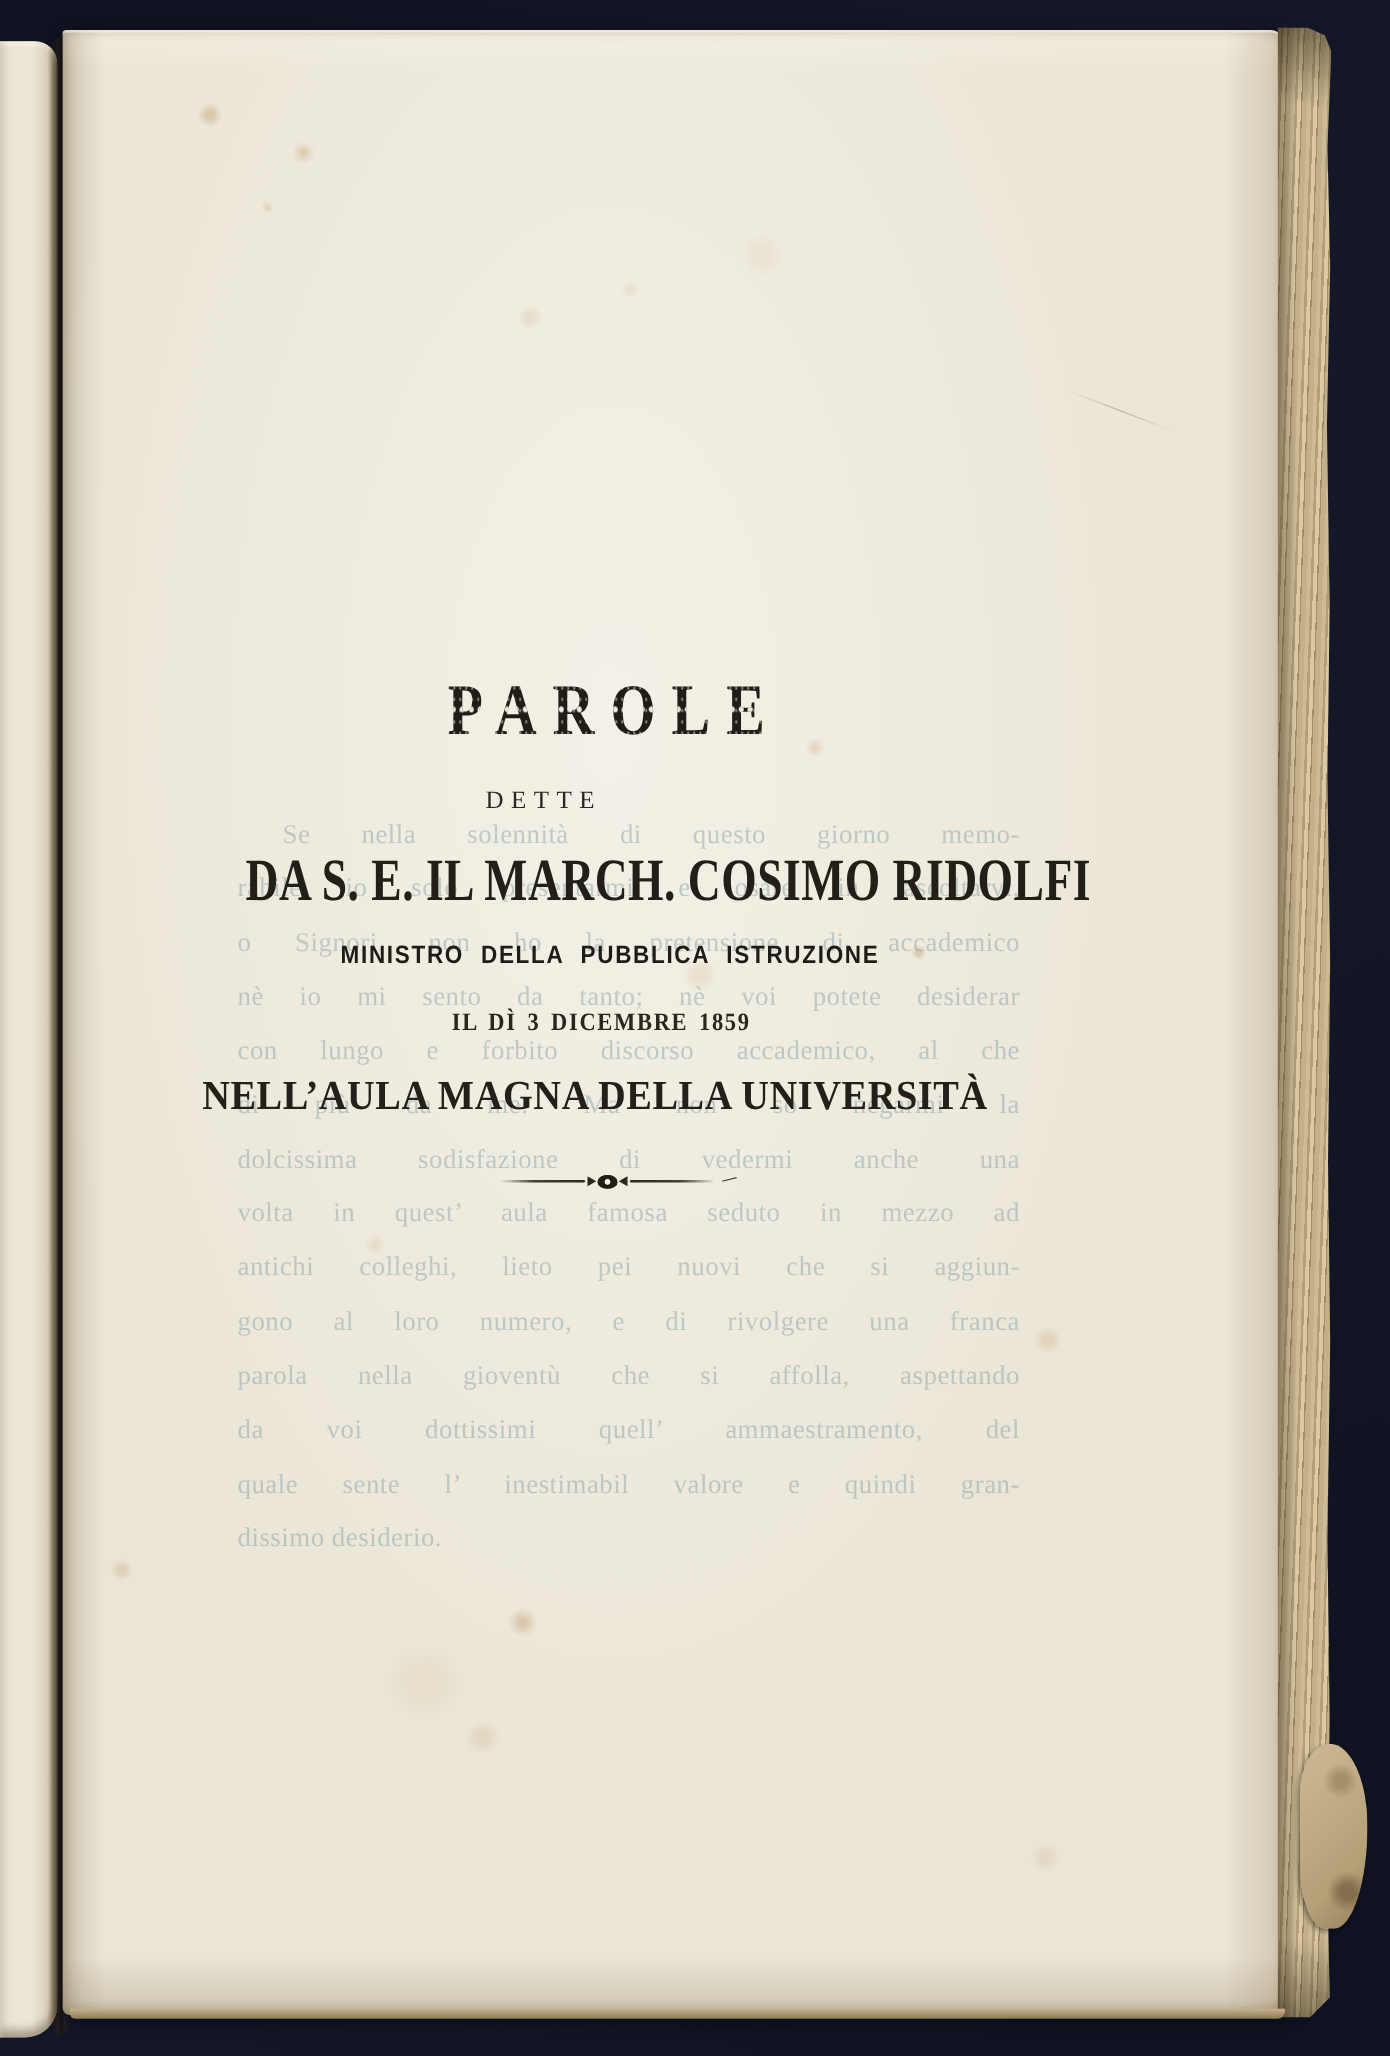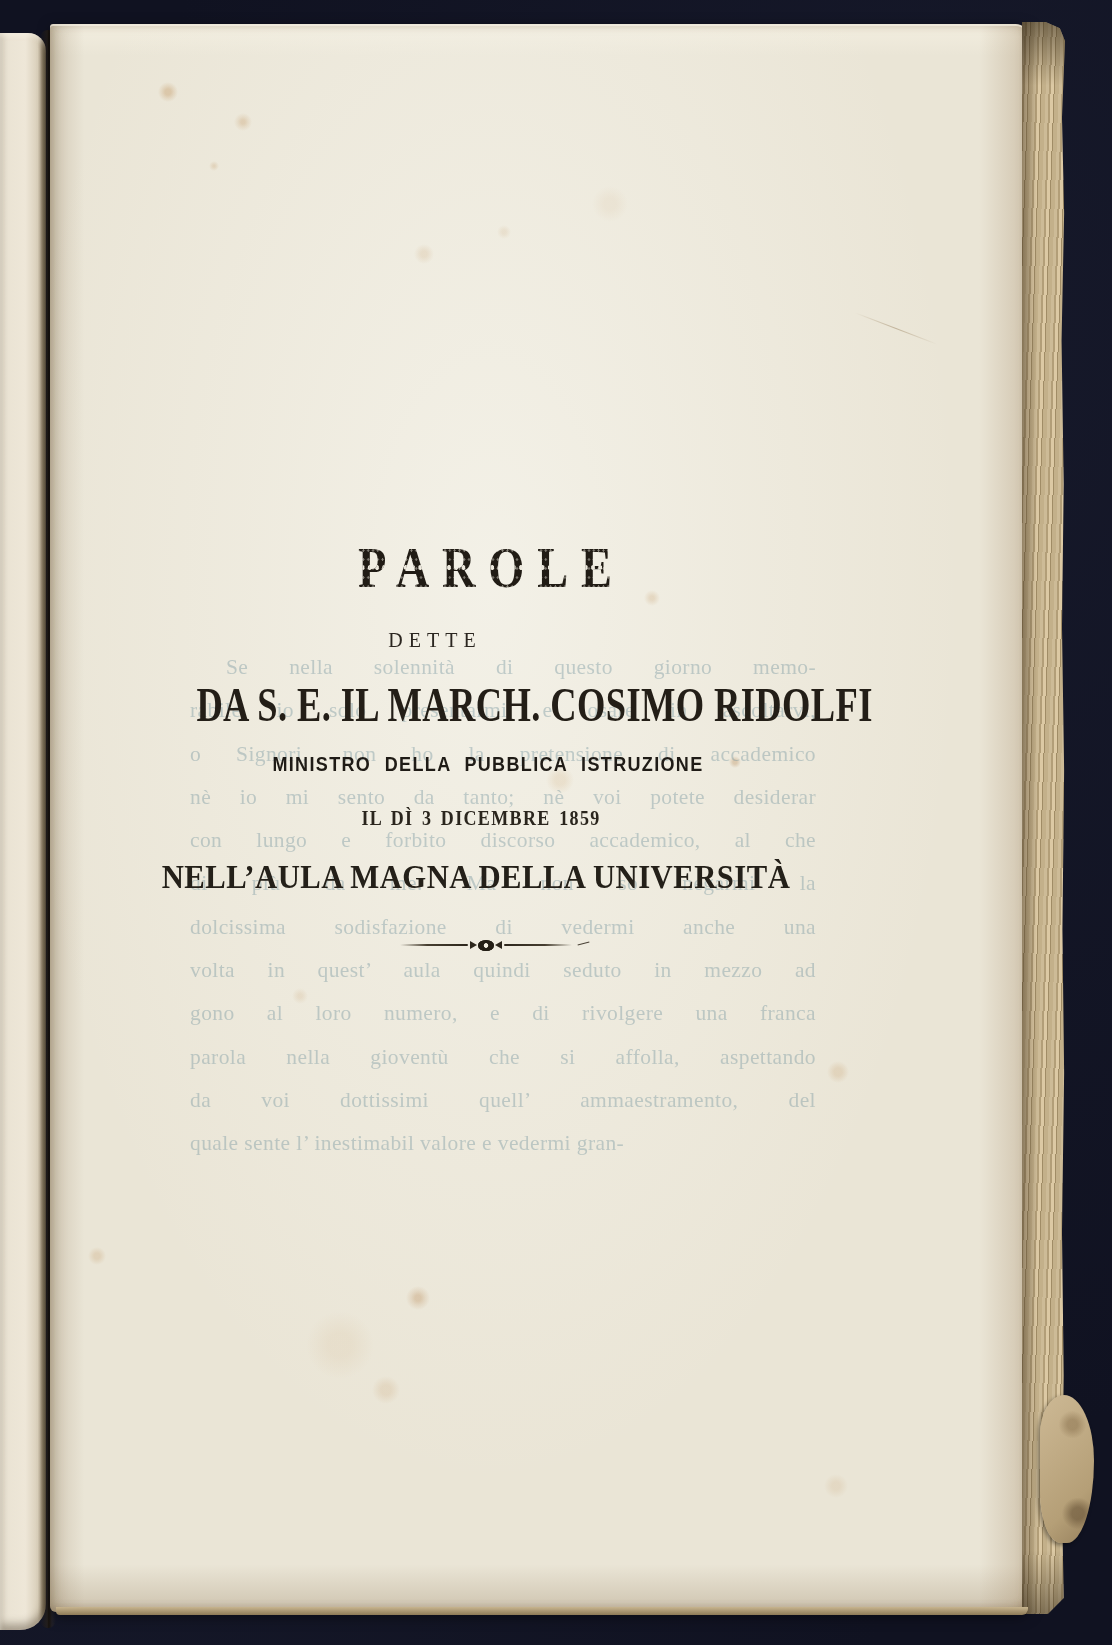--- a/index.html
+++ b/index.html
@@ -174,25 +174,27 @@
   <div class="scratch"></div>
 
   <div class="ghost">
     <div class="ghost-line">Se nella solennità di questo giorno memo-</div>
     <div class="ghost-line">rabile io solo presentarmi e osare in ascoltarvi,</div>
     <div class="ghost-line">o Signori, non ho la pretensione di accademico</div>
     <div class="ghost-line">nè io mi sento da tanto; nè voi potete desiderar</div>
     <div class="ghost-line">con lungo e forbito discorso accademico, al che</div>
     <div class="ghost-line">di più da me. Ma non so negarmi la</div>
     <div class="ghost-line">dolcissima sodisfazione di vedermi anche una</div>
-    <div class="ghost-line">volta in quest’ aula quindi seduto in mezzo ad</div>
+    <div class="ghost-line">volta in quest’ aula famosa seduto in mezzo ad</div>
+    <div class="ghost-line">antichi colleghi, lieto pei nuovi che si aggiun-</div>
     <div class="ghost-line">gono al loro numero, e di rivolgere una franca</div>
     <div class="ghost-line">parola nella gioventù che si affolla, aspettando</div>
     <div class="ghost-line">da voi dottissimi quell’ ammaestramento, del</div>
-    <div class="ghost-line">quale sente l’ inestimabil valore e vedermi gran-</div>
+    <div class="ghost-line">quale sente l’ inestimabil valore e quindi gran-</div>
+    <div class="ghost-line">dissimo desiderio.</div>
   </div>
 
   <div class="titles">
     <div class="t parole">PAROLE</div>
     <div class="t dette">DETTE</div>
     <div class="t author">DA S. E. IL MARCH. COSIMO RIDOLFI</div>
     <div class="t ministro">MINISTRO DELLA PUBBLICA ISTRUZIONE</div>
     <div class="t dateline">IL DÌ 3 DICEMBRE 1859</div>
     <div class="t location">NELL’AULA MAGNA DELLA UNIVERSITÀ</div>
     <div class="divider">

